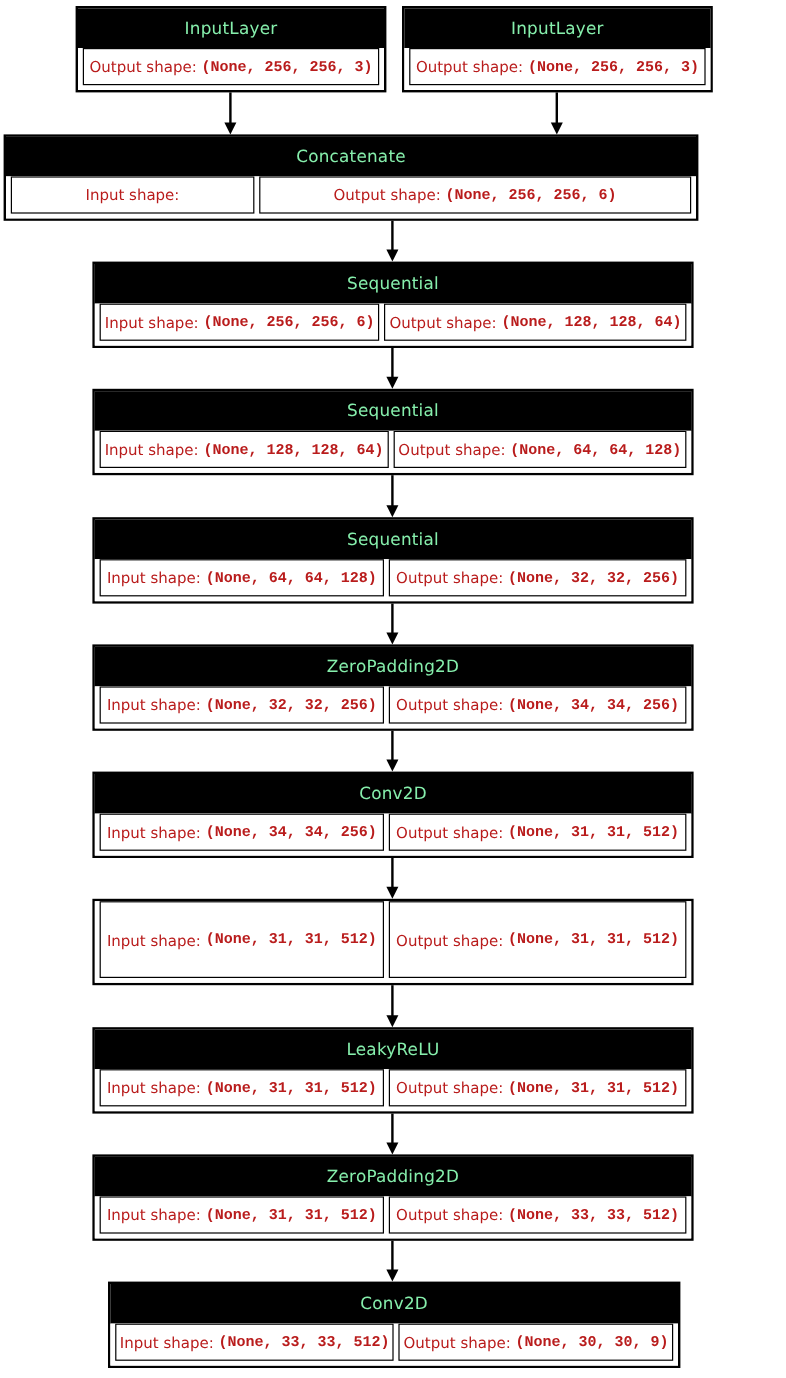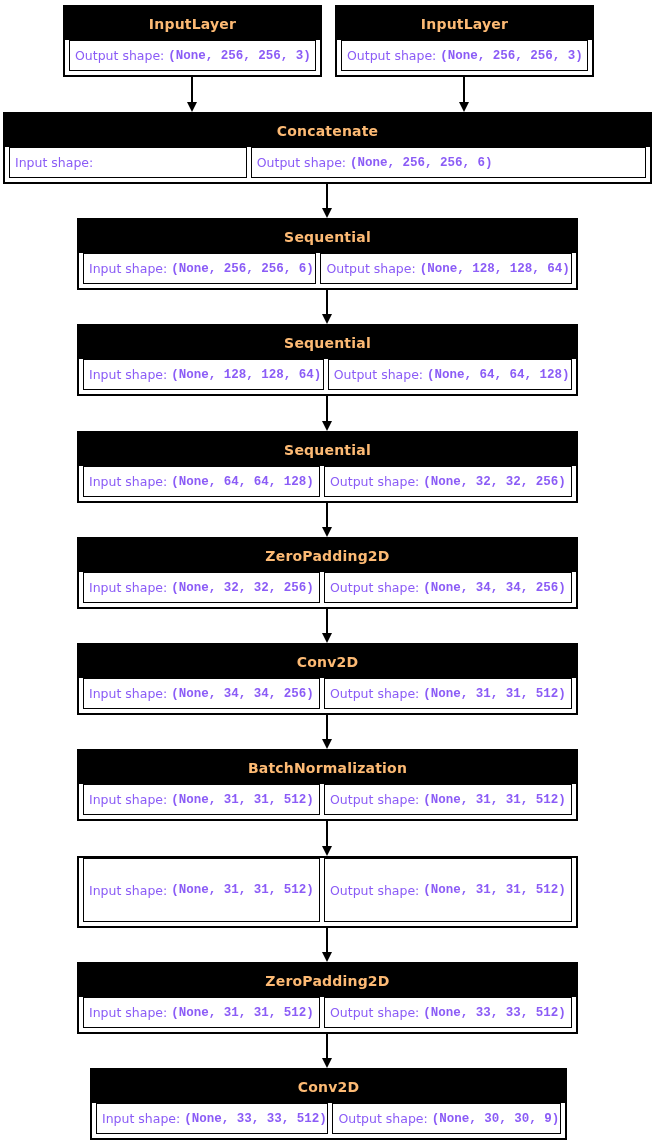--- a/index.html
+++ b/index.html
@@ -15,47 +15,47 @@
     position: absolute;
     box-sizing: border-box;
     background: #ffffff;
     border: 2px solid #000000;
     display: flex;
     flex-direction: column;
     height: 72px;
   }
   .node-title {
     background: #000000;
-    color: #fdba74;
-    font-weight: bold;
+    color: #86efac;
+    font-weight: normal;
     font-size: 14px;
     flex: 0 0 33px;
     display: flex;
     align-items: center;
     justify-content: center;
     letter-spacing: 0.2px;
   }
   .node-cells {
     flex: 1 1 auto;
     display: flex;
     gap: 4px;
     padding: 0 4px 4px 4px;
     background: #ffffff;
     min-width: 0;
   }
   .cell {
     flex: 1 1 auto;
     border: 1.5px solid #000000;
     background: #ffffff;
-    color: #8b5cf6;
+    color: #b91c1c;
     font-size: 12.5px;
     white-space: nowrap;
     display: flex;
     align-items: center;
-    justify-content: flex-start;
+    justify-content: center;
     padding: 0 5px;
     box-sizing: border-box;
     overflow: hidden;
   }
   .shape-value { font-weight: bold; margin-left: 4px; font-family: Liberation Mono, monospace; }
   .arrow {
     position: absolute;
     width: 14px;
   }
   .arrow-line {
@@ -92,21 +92,21 @@
     </div>
     <div class="node" style="left: 335px; top: 5px; width: 259px;">
       <div class="node-title">InputLayer</div>
       <div class="node-cells">
         <div class="cell">
           <span class="shape-label">Output shape:</span>
           <span class="shape-value">(None, 256, 256, 3)</span>
         </div>
       </div>
     </div>
-    <div class="node" style="left: 3px; top: 112px; width: 649px;">
+    <div class="node" style="left: 3px; top: 112px; width: 579px;">
       <div class="node-title">Concatenate</div>
       <div class="node-cells">
         <div class="cell">
           <span class="shape-label">Input shape:</span>
         </div>
         <div class="cell">
           <span class="shape-label">Output shape:</span>
           <span class="shape-value">(None, 256, 256, 6)</span>
         </div>
       </div>
@@ -170,33 +170,33 @@
           <span class="shape-label">Input shape:</span>
           <span class="shape-value">(None, 34, 34, 256)</span>
         </div>
         <div class="cell">
           <span class="shape-label">Output shape:</span>
           <span class="shape-value">(None, 31, 31, 512)</span>
         </div>
       </div>
     </div>
     <div class="node" style="left: 77px; top: 749px; width: 501px;">
-      <div class="node-title">BatchNormalization</div>
       <div class="node-cells">
         <div class="cell">
           <span class="shape-label">Input shape:</span>
           <span class="shape-value">(None, 31, 31, 512)</span>
         </div>
         <div class="cell">
           <span class="shape-label">Output shape:</span>
           <span class="shape-value">(None, 31, 31, 512)</span>
         </div>
       </div>
     </div>
     <div class="node" style="left: 77px; top: 856px; width: 501px;">
+      <div class="node-title">LeakyReLU</div>
       <div class="node-cells">
         <div class="cell">
           <span class="shape-label">Input shape:</span>
           <span class="shape-value">(None, 31, 31, 512)</span>
         </div>
         <div class="cell">
           <span class="shape-label">Output shape:</span>
           <span class="shape-value">(None, 31, 31, 512)</span>
         </div>
       </div>

